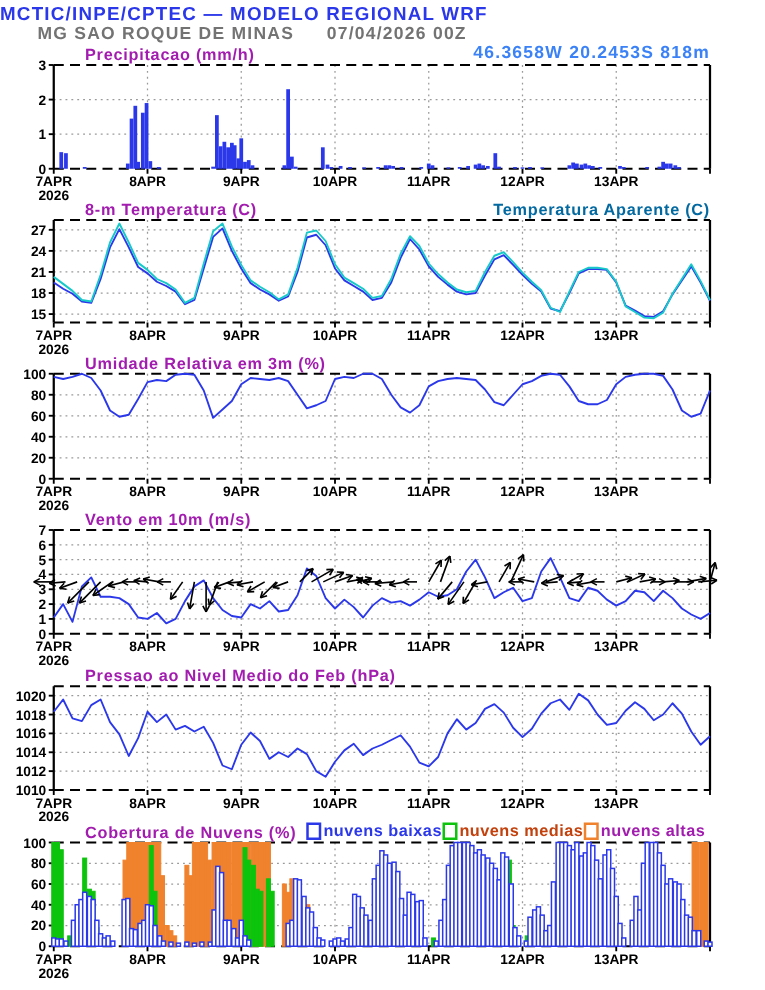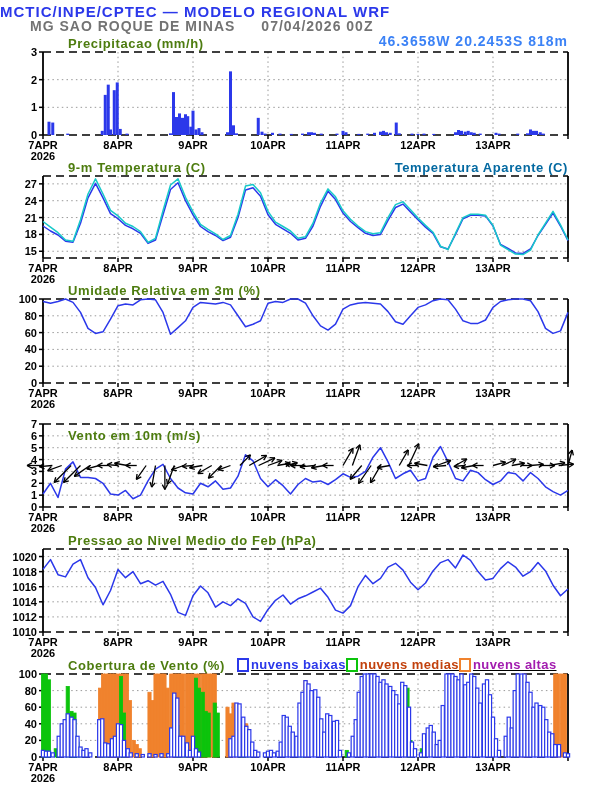--- a/index.html
+++ b/index.html
@@ -3,24 +3,24 @@
 <meta charset="utf-8">
 <style>
   html,body{margin:0;padding:0;background:#fff;}
   .page{position:relative;width:612px;height:792px;background:#fff;overflow:hidden;
         font-family:"Liberation Sans",sans-serif;font-weight:bold;}
   .hdr-title{position:absolute;top:3px;left:0;width:612px;text-align:left;
              font-size:15px;letter-spacing:1px;}
   .hdr-sub{position:absolute;top:18px;left:30px;font-size:14px;letter-spacing:1px;}
   .hdr-sub span{margin-right:26px;}
   .loc{position:absolute;top:33px;right:44px;font-size:14px;letter-spacing:1px;}
-  .panel-title{position:absolute;left:68px;font-size:13px;letter-spacing:0.6px;color:#4d7c0f;white-space:nowrap;}
+  .panel-title{position:absolute;left:68px;font-size:13px;letter-spacing:0.6px;color:#a21caf;white-space:nowrap;}
   .right-legend{position:absolute;right:44px;font-size:13px;letter-spacing:0.6px;white-space:nowrap;}
-  .cloud-legend{position:absolute;left:237px;right:40px;display:flex;justify-content:flex-start;
-                align-items:center;font-size:13px;letter-spacing:0.4px;text-decoration:underline;}
+  .cloud-legend{position:absolute;left:237px;right:40px;display:flex;justify-content:center;
+                align-items:center;font-size:13px;letter-spacing:0.4px;}
   .cl-item{display:flex;align-items:center;white-space:nowrap;}
   .swatch{display:inline-block;width:8px;height:10px;border:2px solid #000;background:#fff;margin-right:2px;}
   svg#chart-canvas{position:absolute;top:0;left:0;}
   svg text{font-family:"Liberation Sans",sans-serif;font-weight:bold;font-size:11px;fill:#000;}
 </style>
 </head>
 <body>
 
 <div class="page">
 
@@ -774,26 +774,26 @@
       </g>
     </svg>
 
   <div class="hdr-title" style="color: rgb(43, 56, 234);">MCTIC/INPE/CPTEC — MODELO REGIONAL WRF</div>
   <div class="hdr-sub" style="color: #737373;">
     <span>MG SAO ROQUE DE MINAS</span><span>07/04/2026 00Z</span>
   </div>
   <div class="loc" style="color: #3b82f6;">46.3658W 20.2453S 818m</div>
 
   <div class="panel-title" style="top:36px">Precipitacao (mm/h)</div>
-  <div class="panel-title" style="top:160px">9-m Temperatura (C)</div>
+  <div class="panel-title" style="top:160px">8-m Temperatura (C)</div>
   <div class="right-legend" style="top: 160px; color: #0369a1;">Temperatura Aparente (C)</div>
   <div class="panel-title" style="top:283px">Umidade Relativa em 3m (%)</div>
-  <div class="panel-title" style="top:428px">Vento em 10m (m/s)</div>
+  <div class="panel-title" style="top:408px">Vento em 10m (m/s)</div>
   <div class="panel-title" style="top:533px">Pressao ao Nivel Medio do Feb (hPa)</div>
-  <div class="panel-title" style="top:658px">Cobertura de Vento (%)</div>
+  <div class="panel-title" style="top:658px">Cobertura de Nuvens (%)</div>
 
   <div class="cloud-legend" style="top:657px">
     <span class="cl-item">
       <span class="swatch" style="border-color: rgb(43, 56, 234);"></span>
       <span style="color: rgb(43, 56, 234);">nuvens baixas</span>
     </span>
     <span class="cl-item">
       <span class="swatch" style="border-color: rgb(12, 196, 12);"></span>
       <span style="color: #c2410c;">nuvens medias</span>
     </span>

